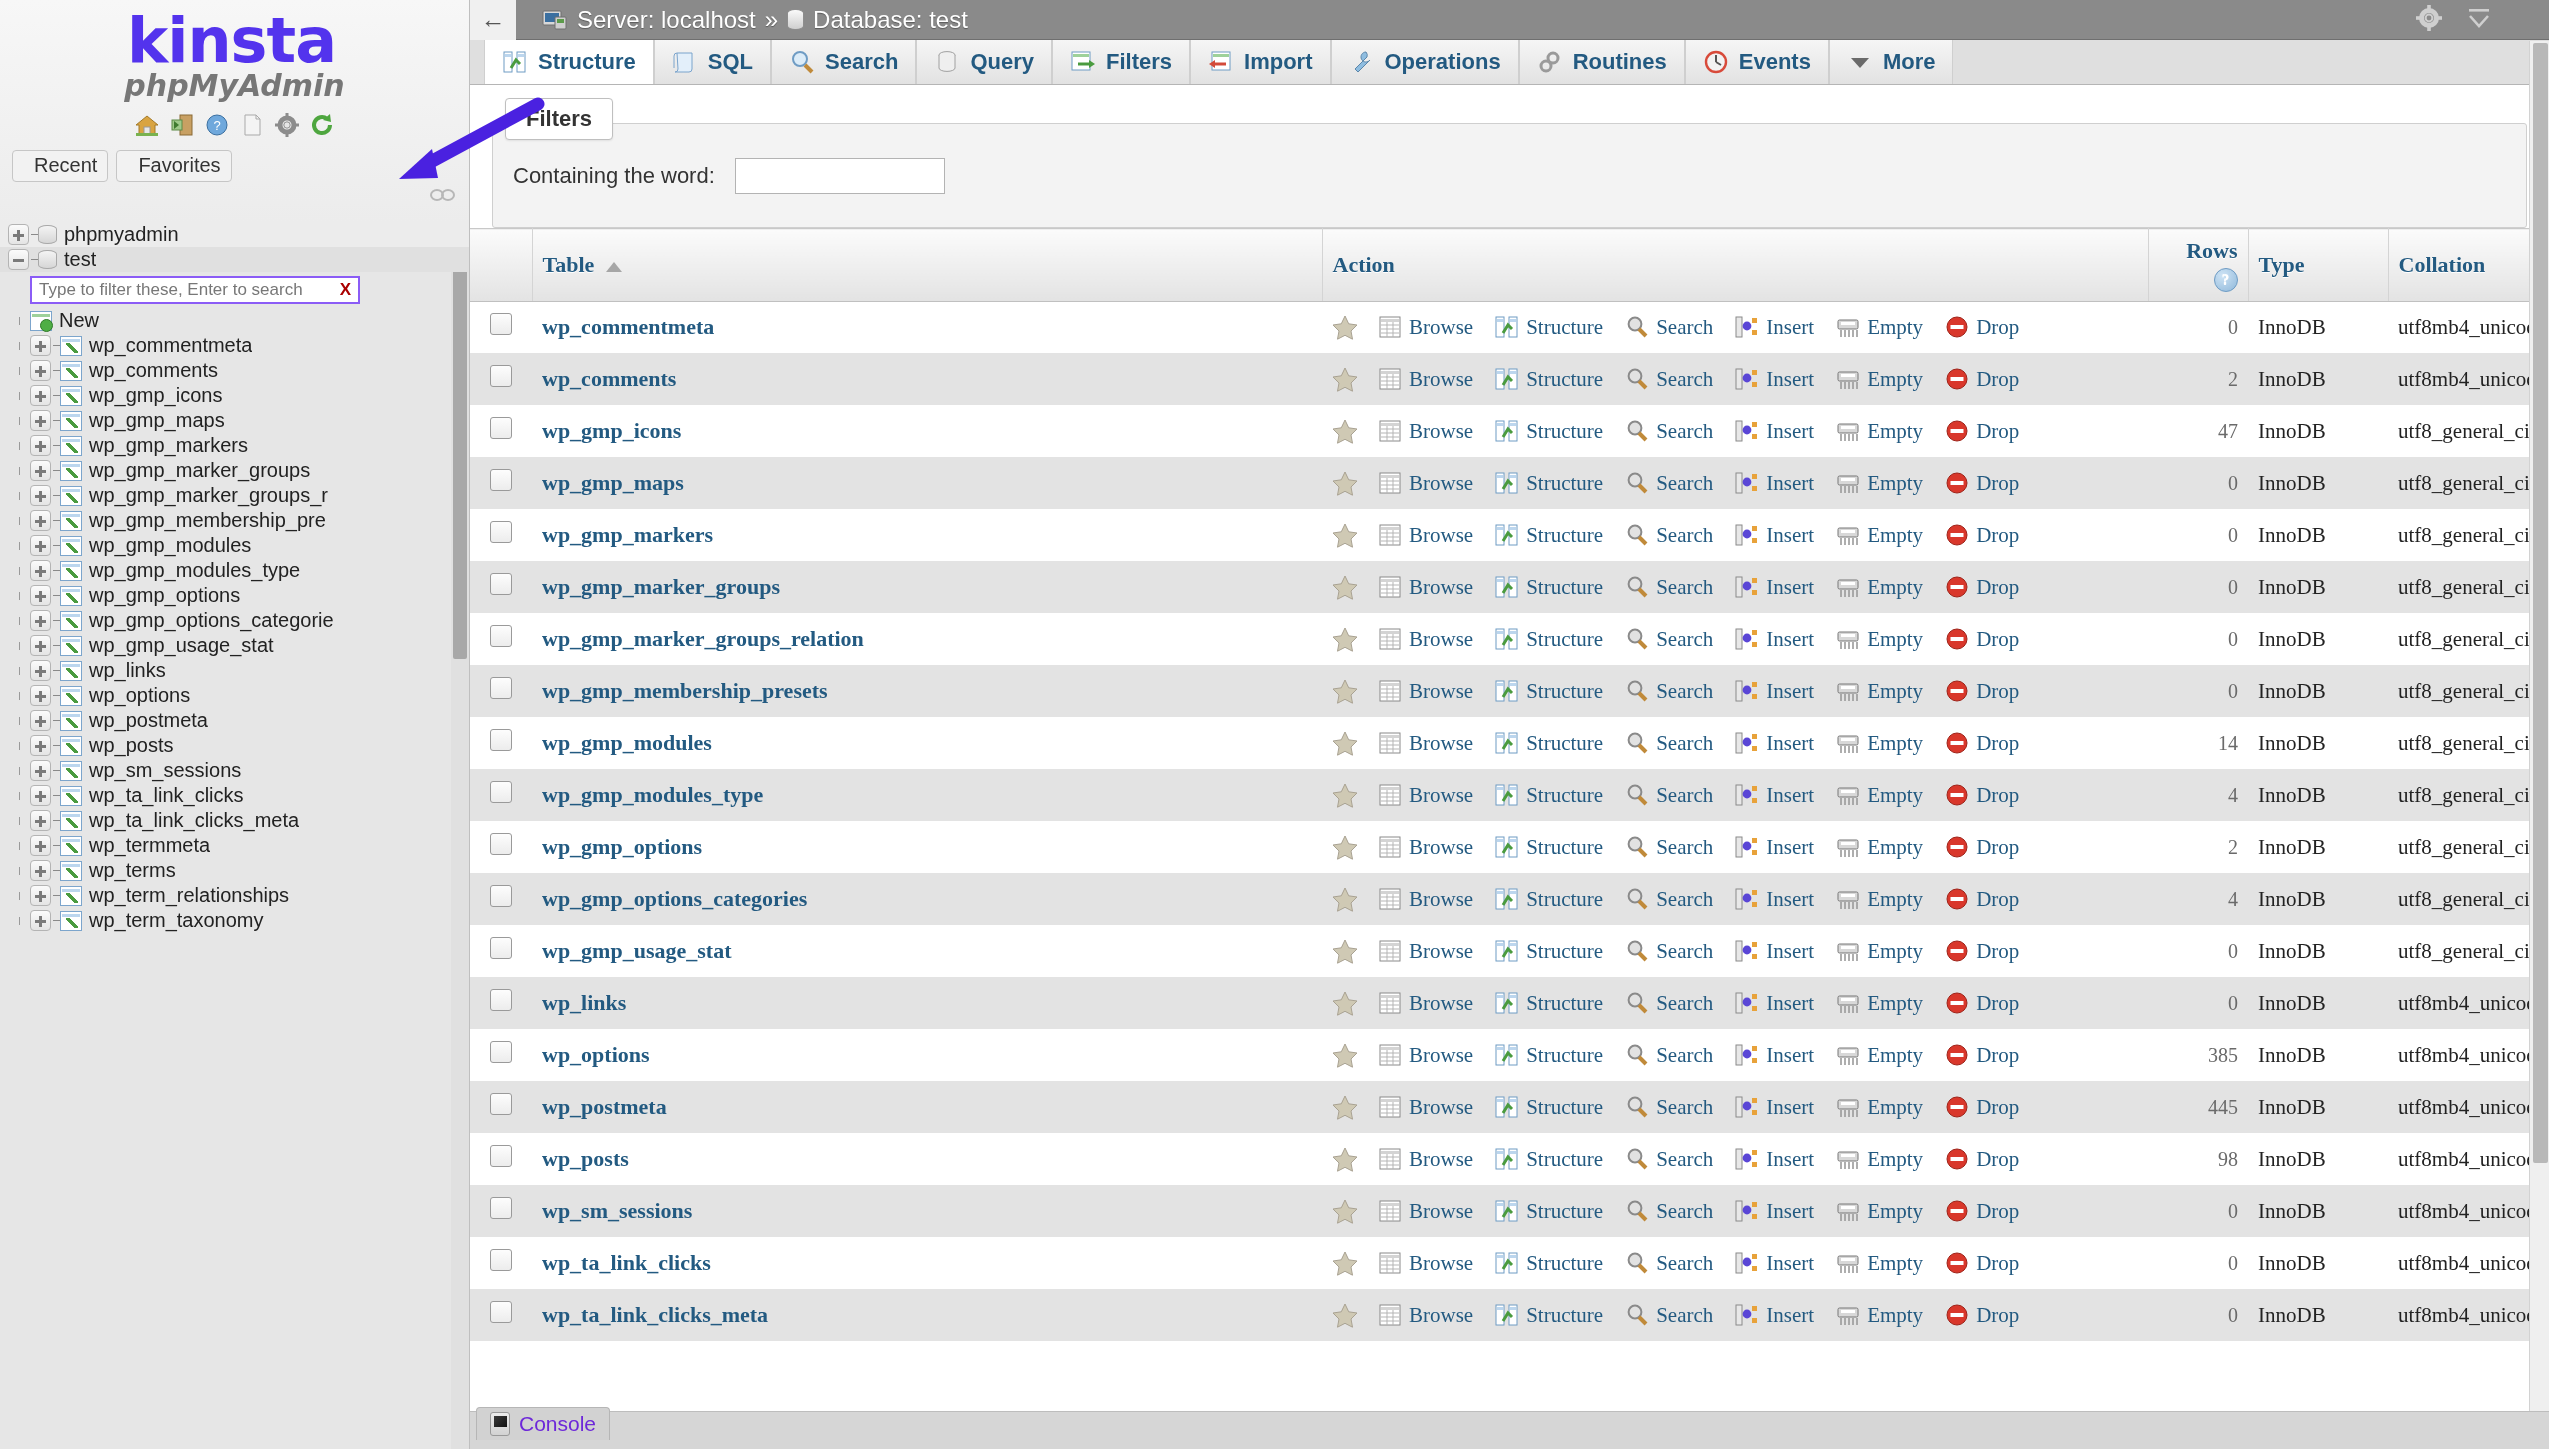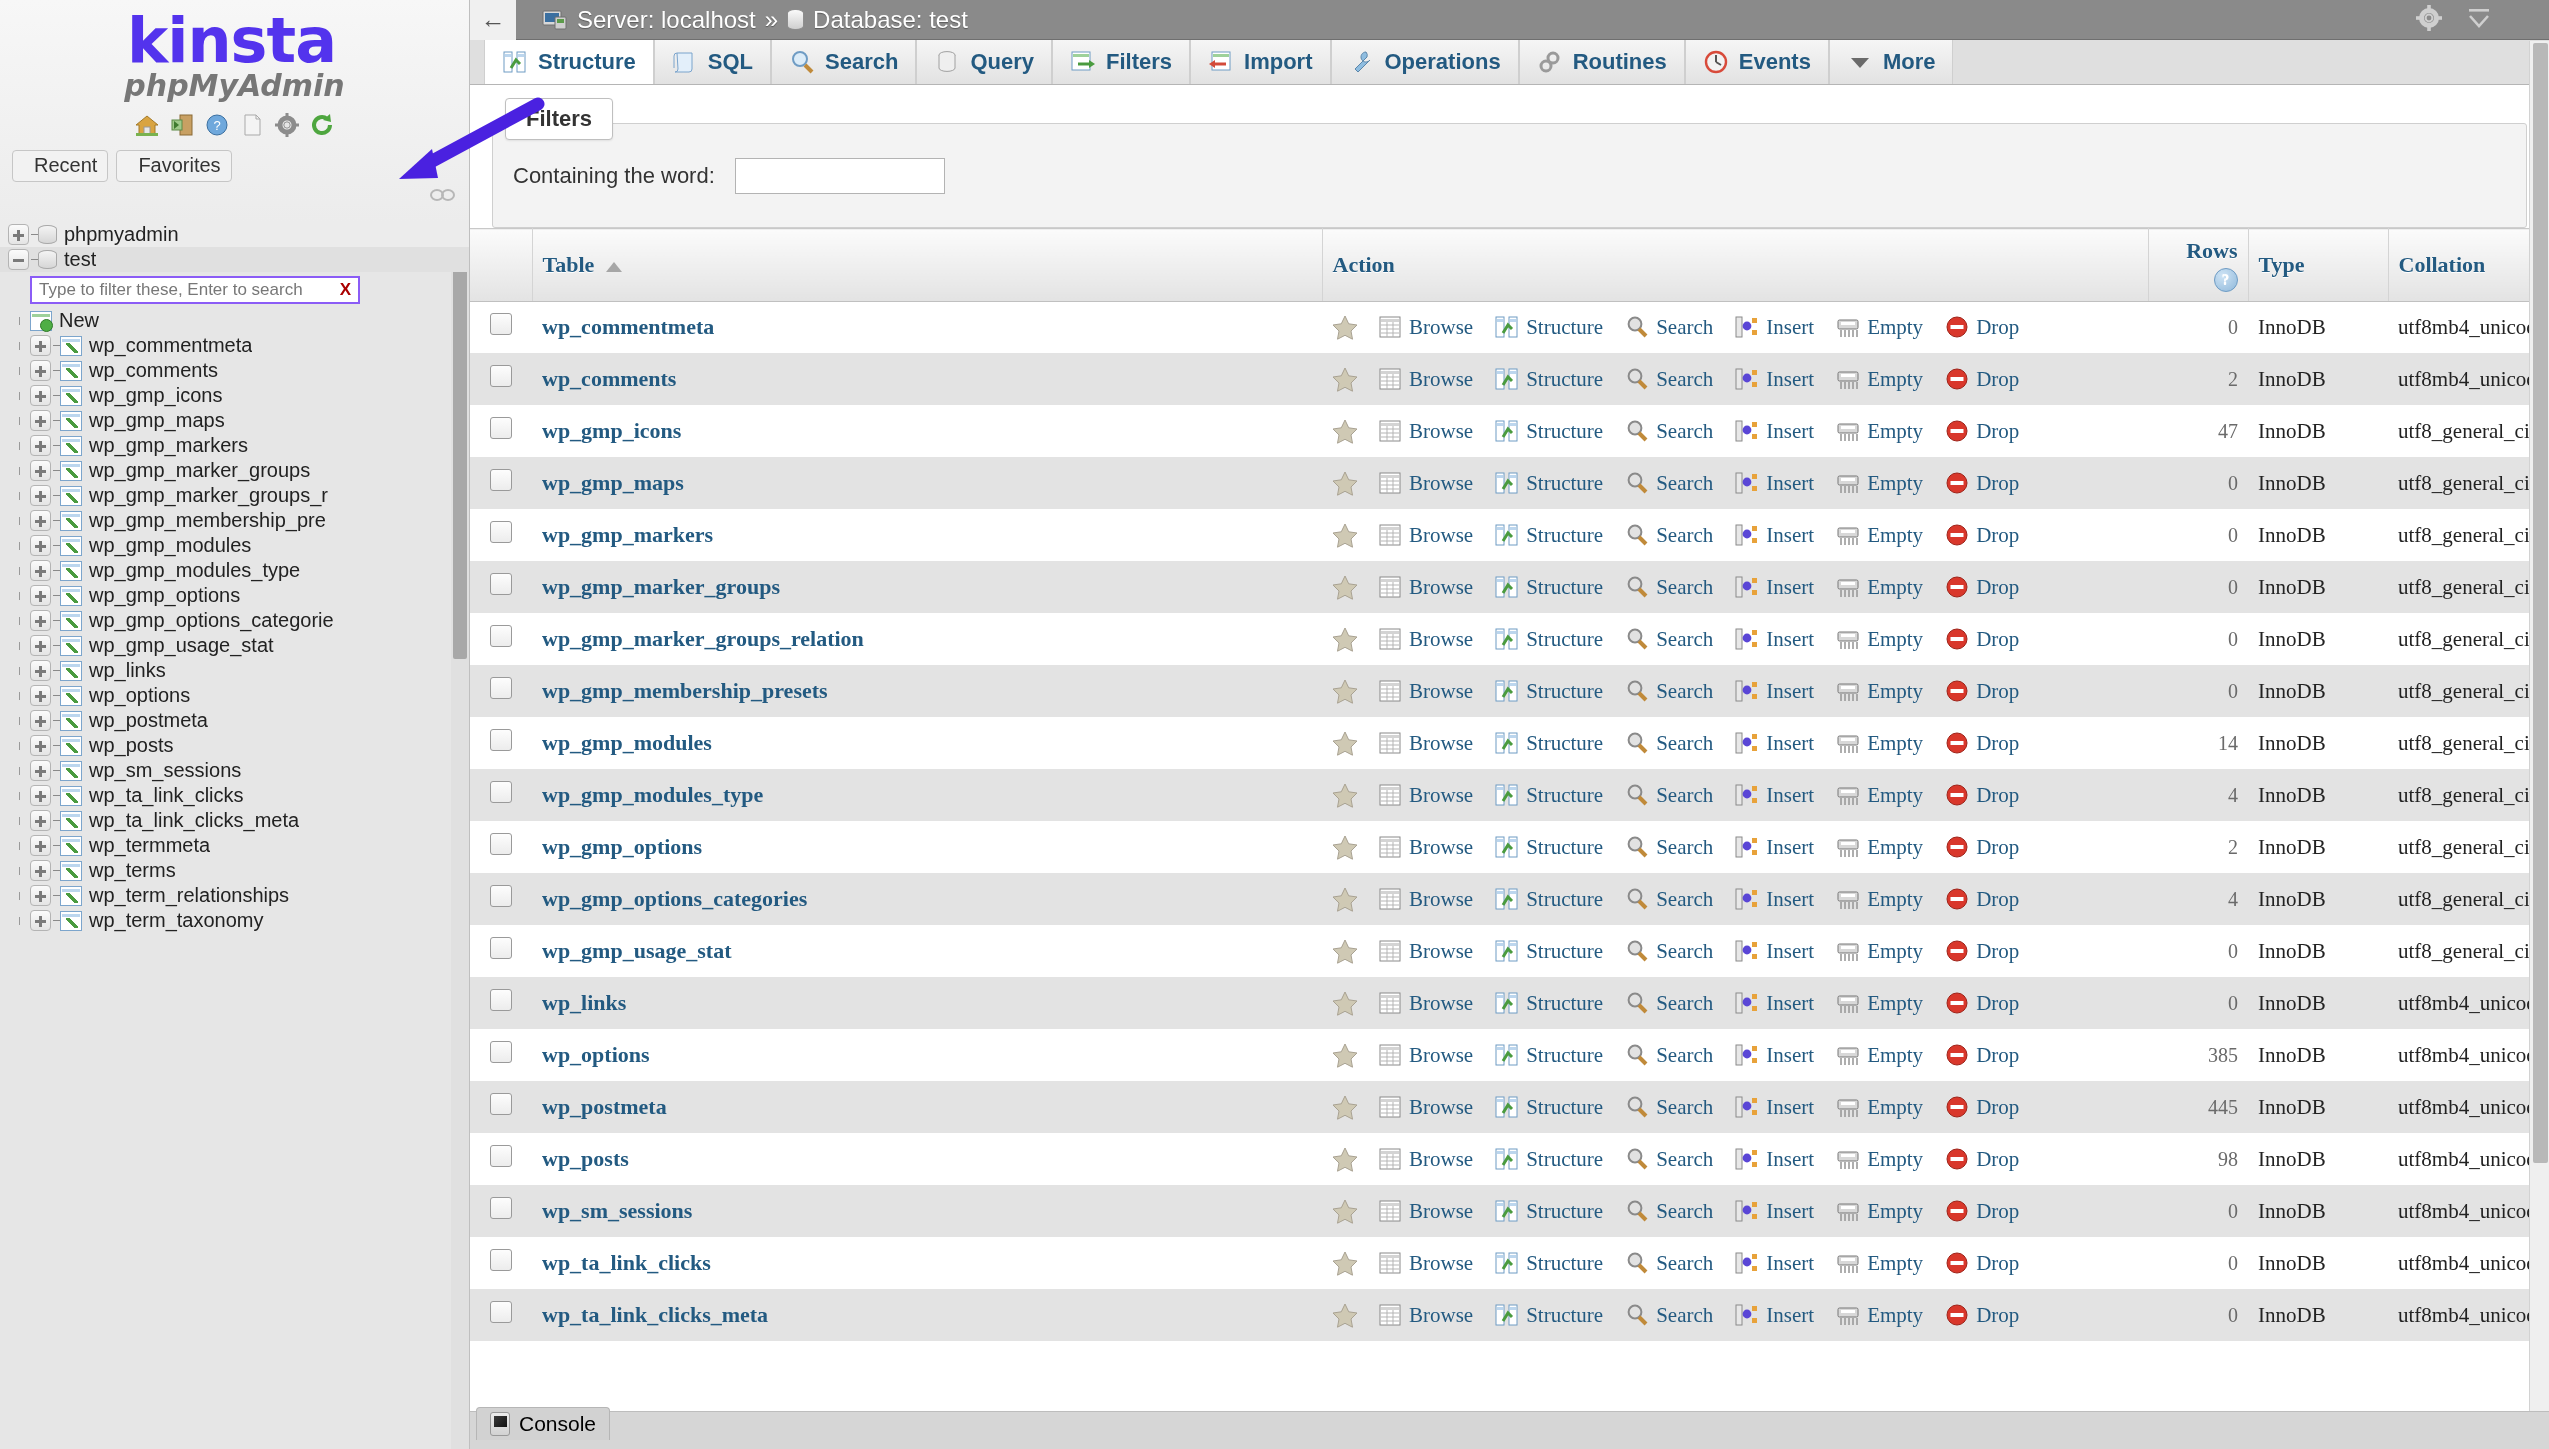--- a/index.html
+++ b/index.html
@@ -310,21 +310,21 @@
   #console {
     position: absolute; left: 0; bottom: 0; width: 100%;
     height: 38px; background: #d6d6d6; border-top: 1px solid #bdbdbd;
     display: flex; align-items: center;
   }
   .console-tab {
     display: flex; align-items: center; gap: 9px;
     background: #d2d2d2; border: 1px solid #b6b6b6; border-bottom: none;
     border-radius: 4px 4px 0 0;
     padding: 4px 13px; margin-left: 6px; margin-top: -14px;
-    font-size: 21px; color: #000000;
+    font-size: 21px; color: #6d28d9;
   }
   .console-ico {
     width: 20px; height: 24px;
     background: linear-gradient(to bottom,#ececec,#d2d2d2);
     border: 1px solid #999; border-radius: 3px; position: relative;
   }
   .console-ico::after {
     content:""; position:absolute; left:3px; top:3px; width:13px; height:11px;
     background: linear-gradient(135deg,#3b3b3b,#111);
   }

